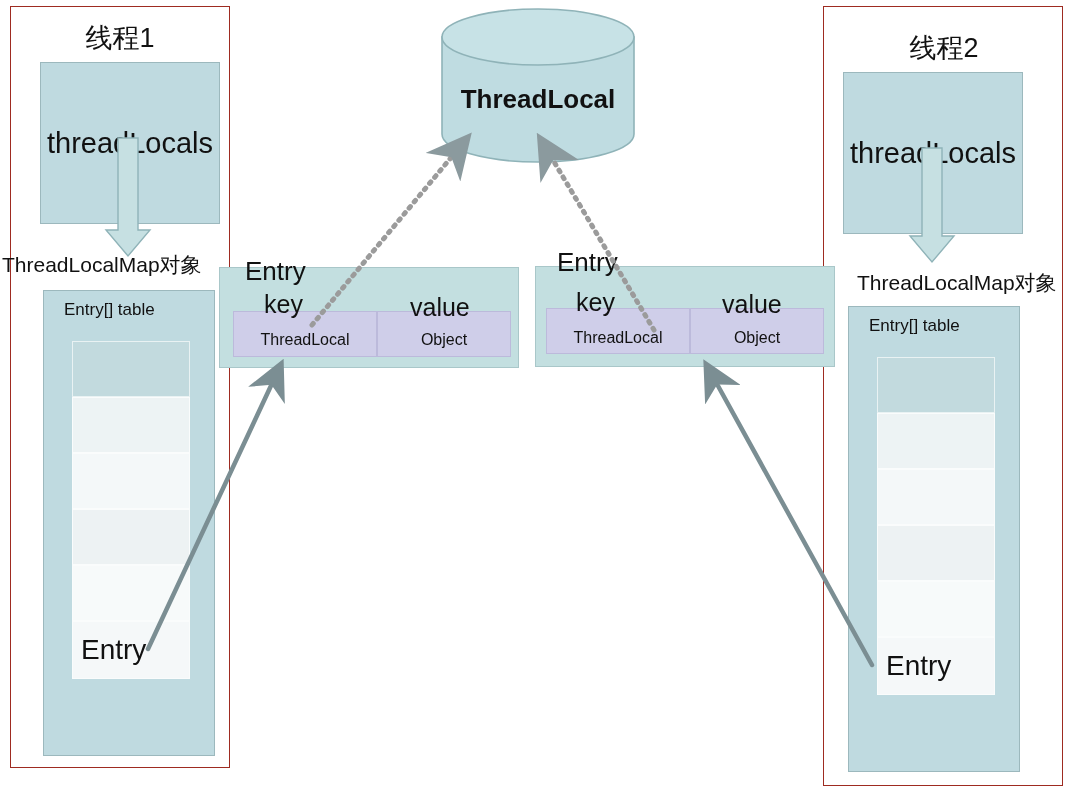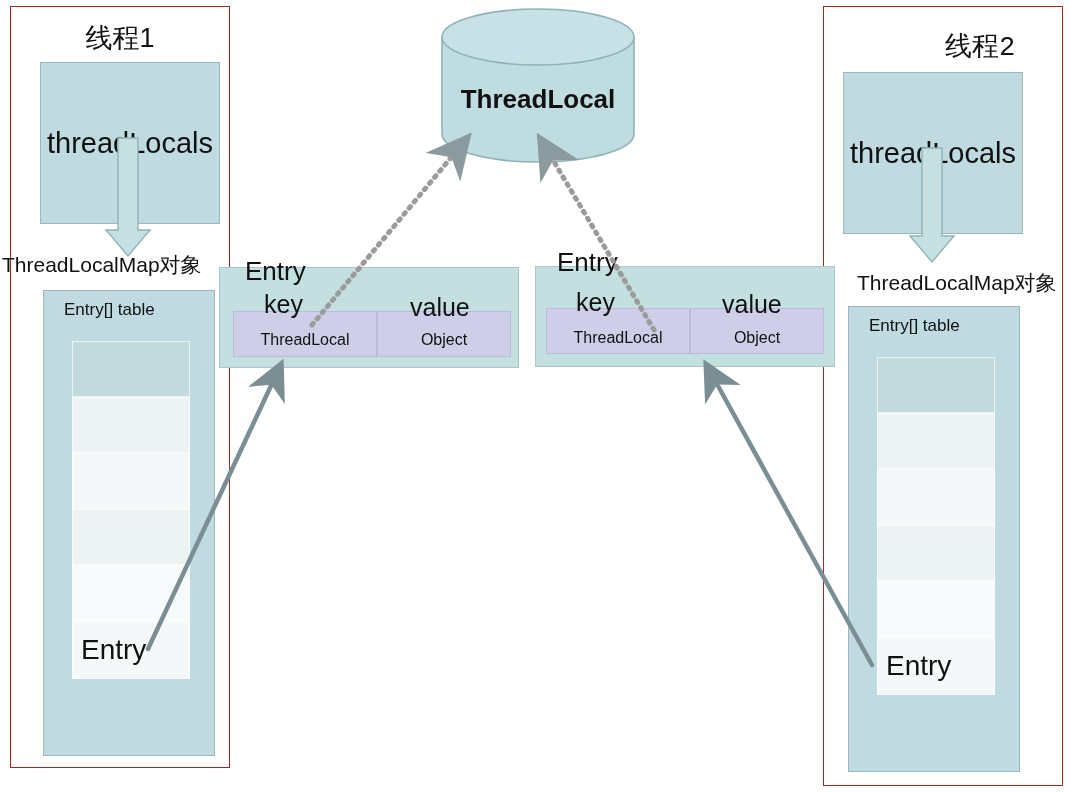--- a/index.html
+++ b/index.html
@@ -73,21 +73,21 @@
       <div class="tbl-row" style="top:56px;width:118px;height:56px;background:#edf3f4;border:1px solid #fafcfc;"></div>
       <div class="tbl-row" style="top:112px;width:118px;height:56px;background:#f4f8f9;border:1px solid #fafcfc;"></div>
       <div class="tbl-row" style="top:168px;width:118px;height:56px;background:#edf2f3;border:1px solid #fafcfc;"></div>
       <div class="tbl-row" style="top:224px;width:118px;height:56px;background:#f7fafa;border:1px solid #fafcfc;"></div>
       <div class="tbl-row" style="top:280px;width:118px;height:58px;background:#f5f8f9;border:1px solid #fafcfc;">
         <span class="t label-entry-big" style="left:8px;top:14px;">Entry</span>
       </div>
     </div>
   </div>
 
-  <div class="t label-thread center-text" style="left:900px;top:32px;width:160px;height:32px;font-family:Liberation Mono, monospace;">线程2</div>
+  <div class="t label-thread center-text" style="left:864px;top:32px;width:160px;height:32px;">线程2</div>
 
   <div class="abs teal-box center-text" style="left:843px;top:72px;width:180px;height:162px;">
     <span class="label-threadlocals">threadLocals</span>
   </div>
 
   <svg width="1070" height="792" style="pointer-events:none;">
     <polygon points="922,148 942,148 942,236 954,236 932,262 910,236 922,236" fill="#c6e0e2" stroke="#8fb3b8" stroke-width="1.4"></polygon>
   </svg>
 
   <div class="t label-tlmap" style="left:857px;top:272px;">ThreadLocalMap对象</div>

